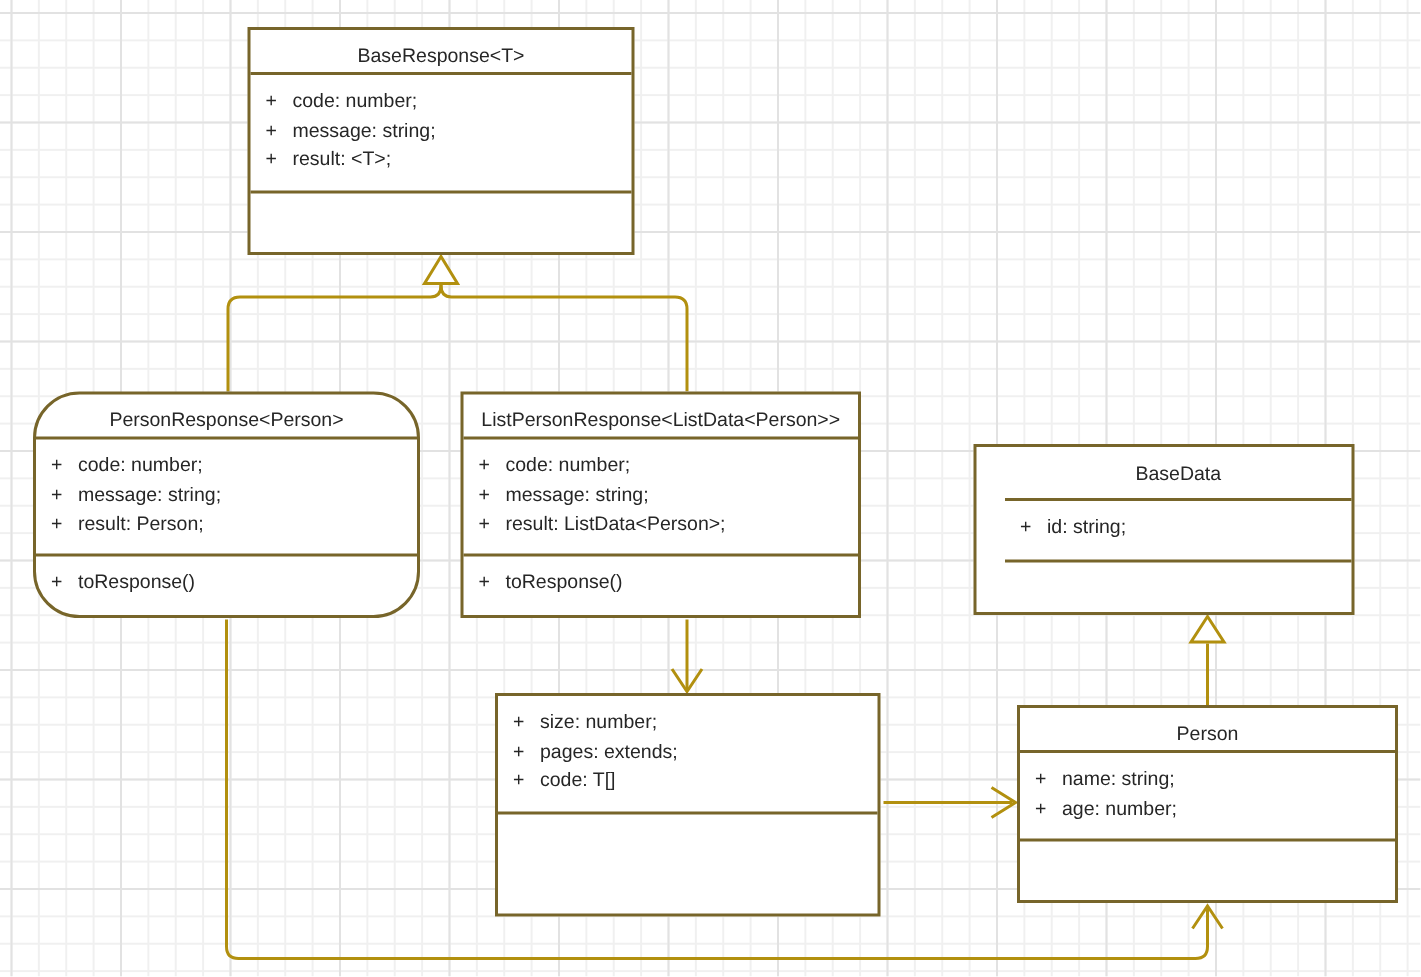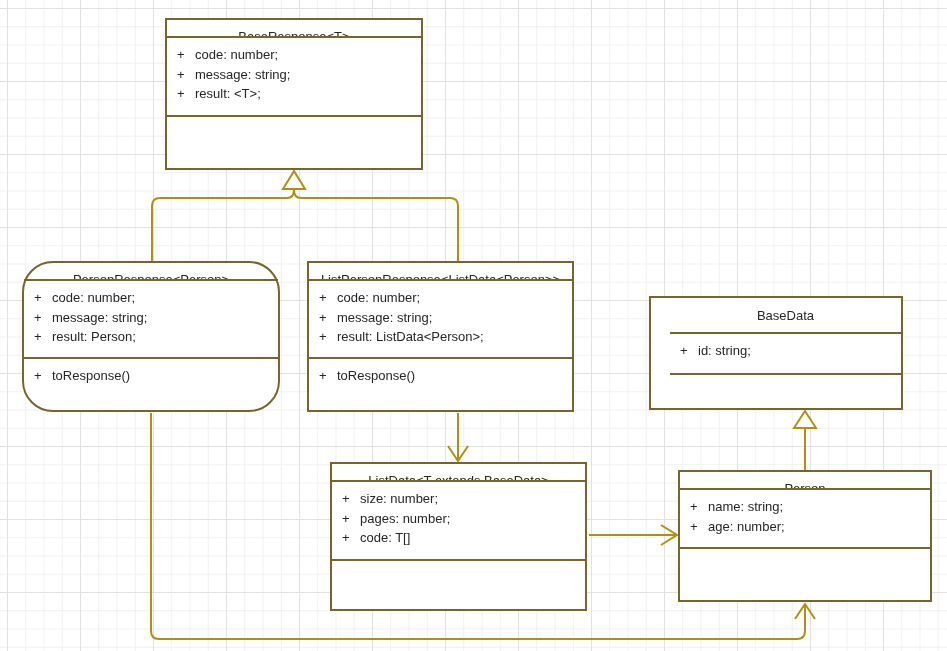--- a/index.html
+++ b/index.html
@@ -27,21 +27,21 @@
   .uml-class {
     position:absolute;
     z-index:2;
     background:#ffffff;
     border:2px solid #77652a;
     display:flex;
     flex-direction:column;
     font-size:13px;
   }
   .uml-title {
-    height:18px;
+    height:30px;
     line-height:34px;
     text-align:center;
     border-bottom:2px solid #77652a;
     white-space:nowrap;
     overflow:hidden;
   }
   .uml-attrs {
     border-bottom:2px solid #77652a;
     padding-top:7px;
   }
@@ -154,29 +154,28 @@
     <div class="uml-attrs" style="height:41px;">
       <div class="member">
         <span class="vis">+</span>
         <span>id: string;</span>
       </div>
     </div>
     <div class="uml-bottom"></div>
   </div>
 
   <div class="uml-class" style="left:330px; top:462px; width:257px; height:149px;">
-    <div class="uml-title">ListData&lt;T extends BaseData&gt;</div>
     <div class="uml-attrs" style="height:79px;">
       <div class="member">
         <span class="vis">+</span>
         <span>size: number;</span>
       </div>
       <div class="member">
         <span class="vis">+</span>
-        <span>pages: number;</span>
+        <span>pages: extends;</span>
       </div>
       <div class="member">
         <span class="vis">+</span>
         <span>code: T[]</span>
       </div>
     </div>
     <div class="uml-bottom"></div>
   </div>
 
   <div class="uml-class" style="left:678px; top:470px; width:254px; height:132px;justify-content:flex-end;">

